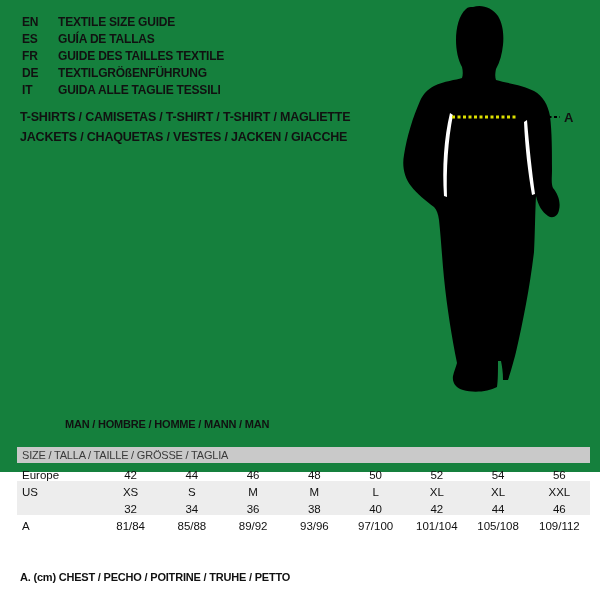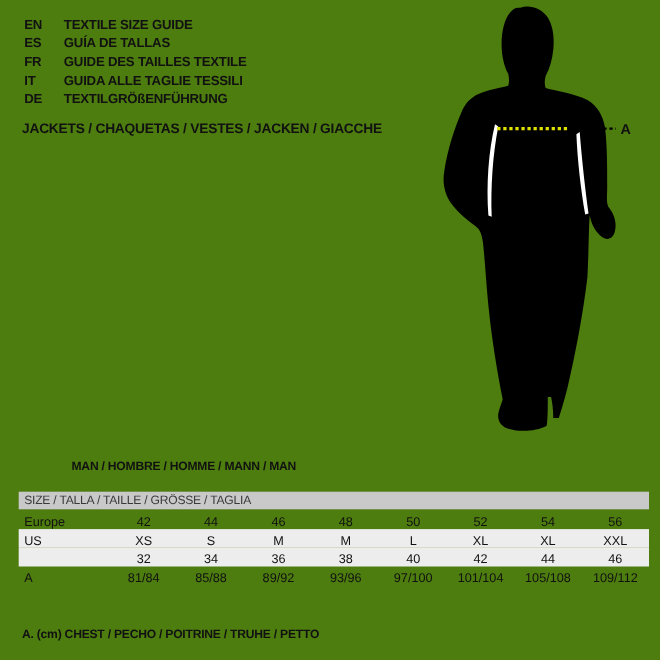--- a/index.html
+++ b/index.html
@@ -4,21 +4,21 @@
 <style>
   html,body{margin:0;padding:0;}
   body{
     width:600px;height:600px;
     background:#ffffff;
     font-family:"Liberation Sans", sans-serif;
     color:#111;
     position:relative;
     overflow:hidden;
   }
-  .canvas{position:absolute;left:0;top:0;width:600px;height:600px;background:#4d7c0f;}
+  .canvas{position:absolute;left:0;top:0;width:600px;height:472px;background:#15803d;}
 
   
   .lang-list{position:absolute;left:22px;top:13px;}
   .lang-row{display:flex;height:17px;align-items:center;font-weight:bold;font-size:12px;letter-spacing:-0.2px;}
   .lang-code{width:36px;}
   .lang-label{white-space:nowrap;}
 
   
   .categories{position:absolute;left:20px;top:107px;font-weight:bold;font-size:12.5px;letter-spacing:-0.2px;}
   .categories .cat-line{height:20px;line-height:20px;white-space:nowrap;}
@@ -52,30 +52,31 @@
     </div>
     <div class="lang-row">
       <span class="lang-code">ES</span>
       <span class="lang-label">GUÍA DE TALLAS</span>
     </div>
     <div class="lang-row">
       <span class="lang-code">FR</span>
       <span class="lang-label">GUIDE DES TAILLES TEXTILE</span>
     </div>
     <div class="lang-row">
+      <span class="lang-code">DE</span>
+      <span class="lang-label">TEXTILGRÖßENFÜHRUNG</span>
+    </div>
+    <div class="lang-row">
       <span class="lang-code">IT</span>
       <span class="lang-label">GUIDA ALLE TAGLIE TESSILI</span>
-    </div>
-    <div class="lang-row">
-      <span class="lang-code">DE</span>
-      <span class="lang-label">TEXTILGRÖßENFÜHRUNG</span>
     </div>
   </div>
 
   <div class="categories">
+    <div class="cat-line">T-SHIRTS / CAMISETAS / T-SHIRT / T-SHIRT / MAGLIETTE</div>
     <div class="cat-line">JACKETS / CHAQUETAS / VESTES / JACKEN / GIACCHE</div>
   </div>
 
   <svg class="figure" viewBox="400 0 200 410" width="200" height="410" xmlns="http://www.w3.org/2000/svg">
     <path fill="#000000" d="
       M473,7
       C481,4 492,7 498,16
       C503,24 504,35 503,45
       C502,54 500,62 496,69
       C495,74 495,77 496,80

